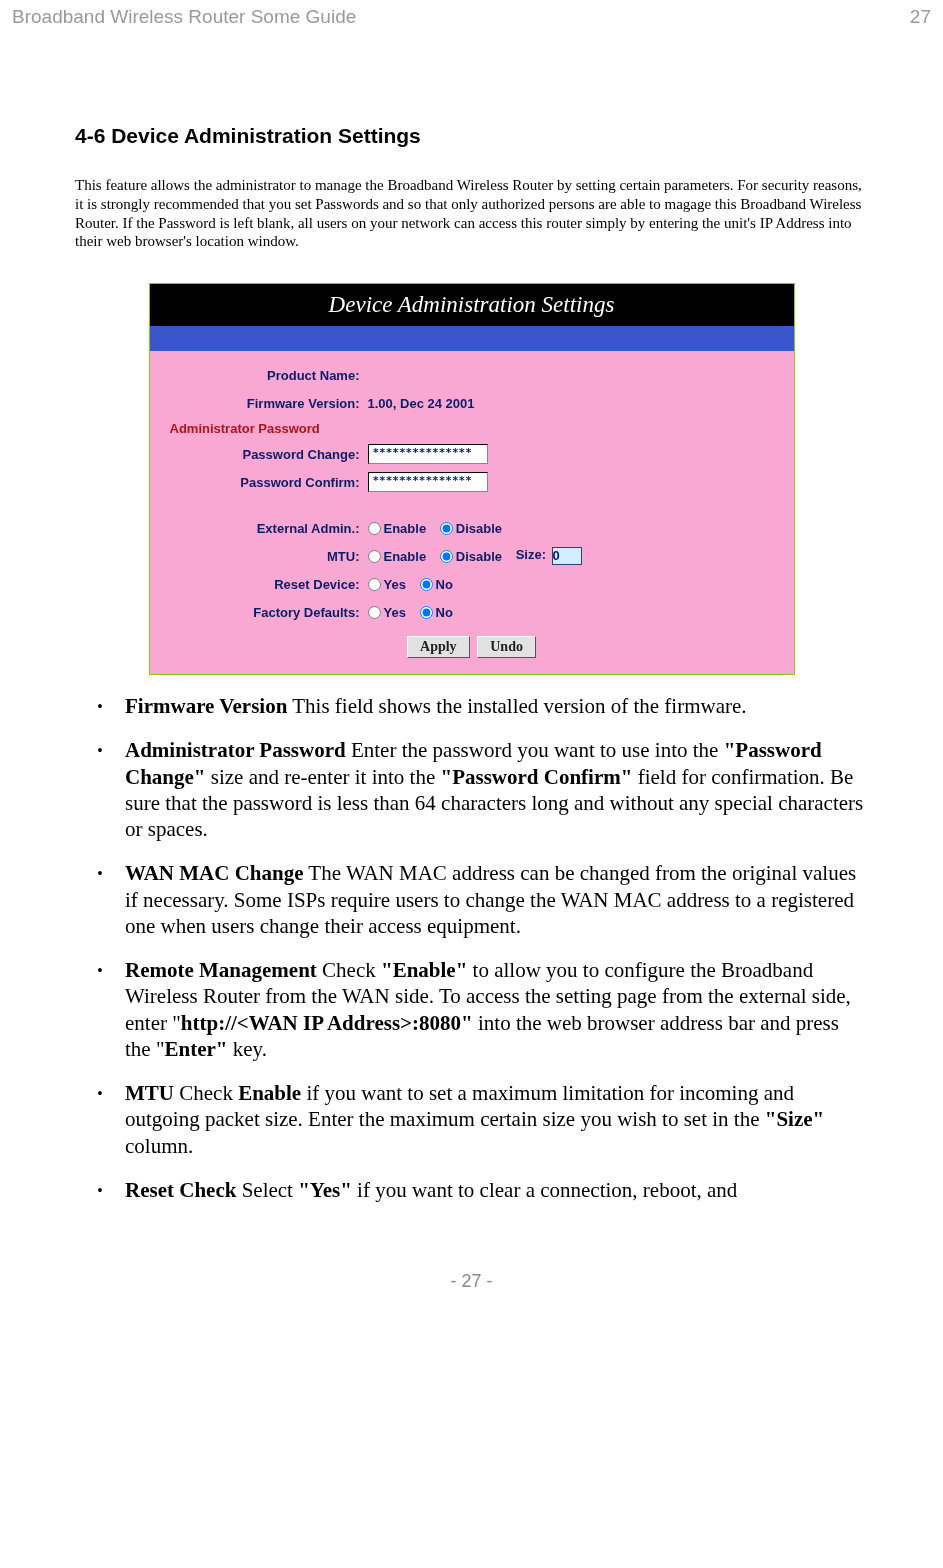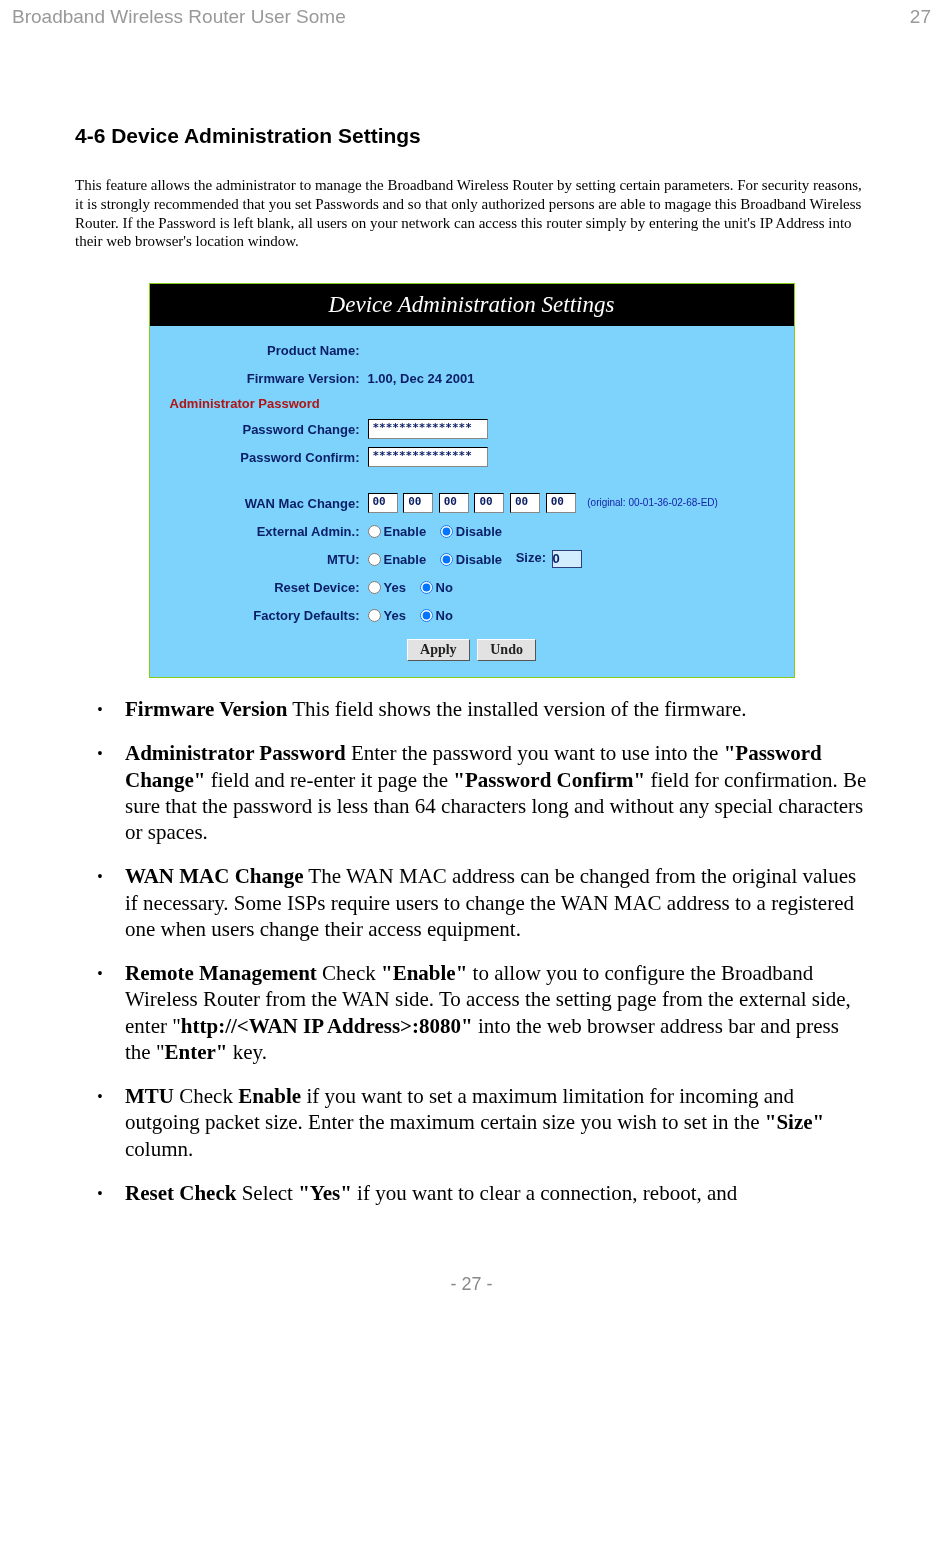--- a/index.html
+++ b/index.html
@@ -43,25 +43,26 @@
   .ss-title {
     background: #000;
     color: #fff;
     font-size: 23px;
     text-align: center;
     padding: 8px 0;
     font-style: italic;
     font-family: "Times New Roman", serif;
   }
   .ss-body {
-    background: #7dd3fc;
+    background: #f9a8d4;
     padding: 10px 20px 10px 20px;
     color: #011540;
     font-size: 13px;
     font-weight: bold;
+    margin-top: 25px;
   }
   .ss-row {
     display: flex;
     align-items: center;
     min-height: 28px;
   }
   .ss-label {
     width: 190px;
     text-align: right;
     padding-right: 8px;
@@ -165,21 +166,21 @@
     color: #888;
     font-family: Arial, sans-serif;
     font-size: 18px;
     padding: 30px 0 10px 0;
   }
 </style>
 </head>
 <body>
 
 <div class="page-header">
-  <span>Broadband Wireless Router User Some</span>
+  <span>Broadband Wireless Router Some Guide</span>
   <span>27</span>
 </div>
 
 <div class="content">
 
   <div class="section-title">4-6 Device Administration Settings</div>
 
   <div class="intro-para">This feature allows the administrator to manage the Broadband Wireless Router by setting certain parameters. For security reasons, it is strongly recommended that you set Passwords and so that only authorized persons are able to magage this Broadband Wireless Router. If the Password is left blank, all users on your network can access this router simply by entering the unit's IP Address into their web browser's location window.</div>
 
   <div class="screenshot">
@@ -200,32 +201,20 @@
           <span class="ss-input" style="width:110px;">***************</span>
         </div>
       </div>
       <div class="ss-row">
         <div class="ss-label">Password Confirm:</div>
         <div class="ss-value">
           <span class="ss-input" style="width:110px;">***************</span>
         </div>
       </div>
       <div style="height:18px;"></div>
-      <div class="ss-row">
-        <div class="ss-label">WAN Mac Change:</div>
-        <div class="ss-value">
-          <span class="ss-input ss-mac-input">00</span>
-          <span class="ss-input ss-mac-input">00</span>
-          <span class="ss-input ss-mac-input">00</span>
-          <span class="ss-input ss-mac-input">00</span>
-          <span class="ss-input ss-mac-input">00</span>
-          <span class="ss-input ss-mac-input">00</span>
-          <span class="ss-mac-hint">(original: 00-01-36-02-68-ED)</span>
-        </div>
-      </div>
       <div class="ss-row">
         <div class="ss-label">External Admin.:</div>
         <div class="ss-value">
           <input type="radio" class="ss-radio" style=""><span class="ss-radio-label">Enable</span>
           <input type="radio" class="ss-radio" checked="" style=""><span class="ss-radio-label">Disable</span>
         </div>
       </div>
       <div class="ss-row">
         <div class="ss-label">MTU:</div>
         <div class="ss-value">
@@ -259,21 +248,21 @@
   <ul class="bullets">
     <li>
       <span class="bullet-dot">•</span>
       <span class="bullet-text">
         <span class="bold">Firmware Version</span><span> This field shows the installed version of the firmware.</span>
       </span>
     </li>
     <li>
       <span class="bullet-dot">•</span>
       <span class="bullet-text">
-        <span class="bold">Administrator Password</span><span> Enter the password you want to use into the </span><span class="bold">"Password Change"</span><span> field and re-enter it page the </span><span class="bold">"Password Confirm"</span><span> field for confirmation. Be sure that the password is less than 64 characters long and without any special characters or spaces.</span>
+        <span class="bold">Administrator Password</span><span> Enter the password you want to use into the </span><span class="bold">"Password Change"</span><span> size and re-enter it into the </span><span class="bold">"Password Confirm"</span><span> field for confirmation. Be sure that the password is less than 64 characters long and without any special characters or spaces.</span>
       </span>
     </li>
     <li>
       <span class="bullet-dot">•</span>
       <span class="bullet-text">
         <span class="bold">WAN MAC Change</span><span> The WAN MAC address can be changed from the original values if necessary. Some ISPs require users to change the WAN MAC address to a registered one when users change their access equipment.</span>
       </span>
     </li>
     <li>
       <span class="bullet-dot">•</span>

